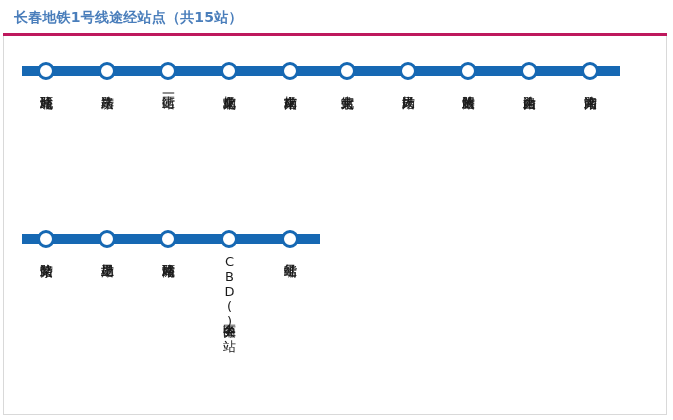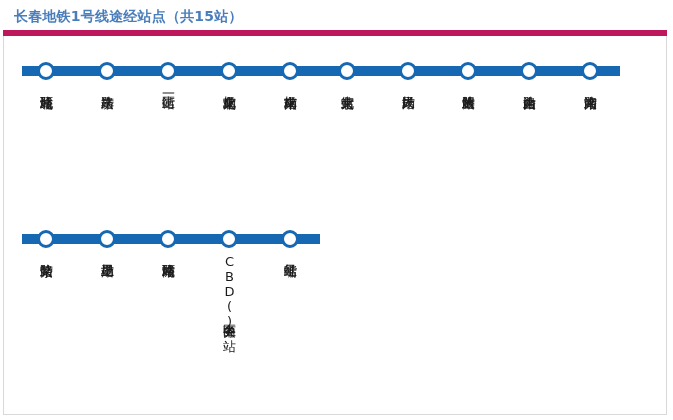--- a/index.html
+++ b/index.html
@@ -29,21 +29,21 @@
     box-sizing: border-box;
     background: #ffffff;
   }
   .title-bar {
     position: absolute;
     left: 3px;
     top: 3px;
     width: 664px;
     height: 33px;
     box-sizing: border-box;
-    border-bottom: 6px solid #be185d;
+    border-bottom: 3px solid #be185d;
     display: flex;
     align-items: center;
     background: #ffffff;
   }
   .title-text {
     padding-left: 11px;
     font-size: 14px;
     font-weight: bold;
     color: #4a7ebb;
     letter-spacing: 0.2px;

